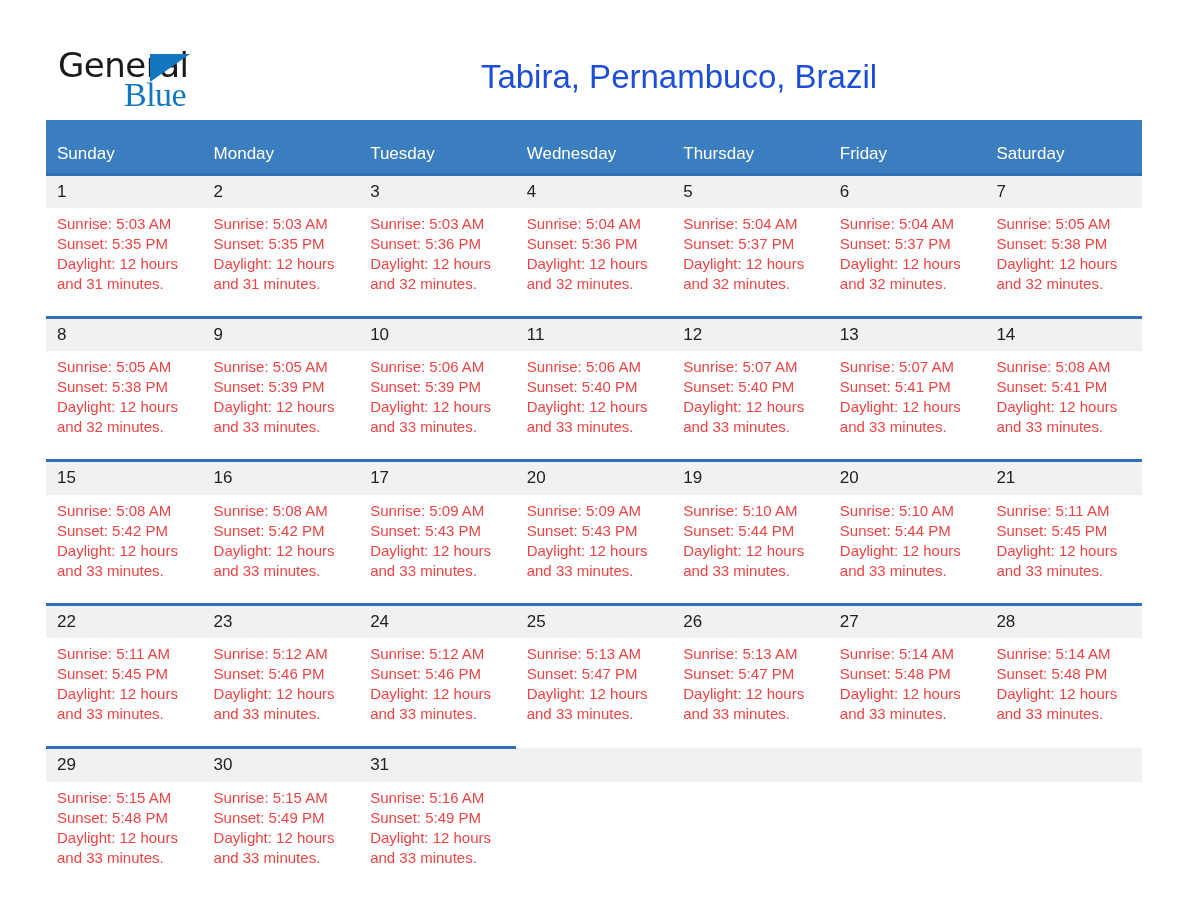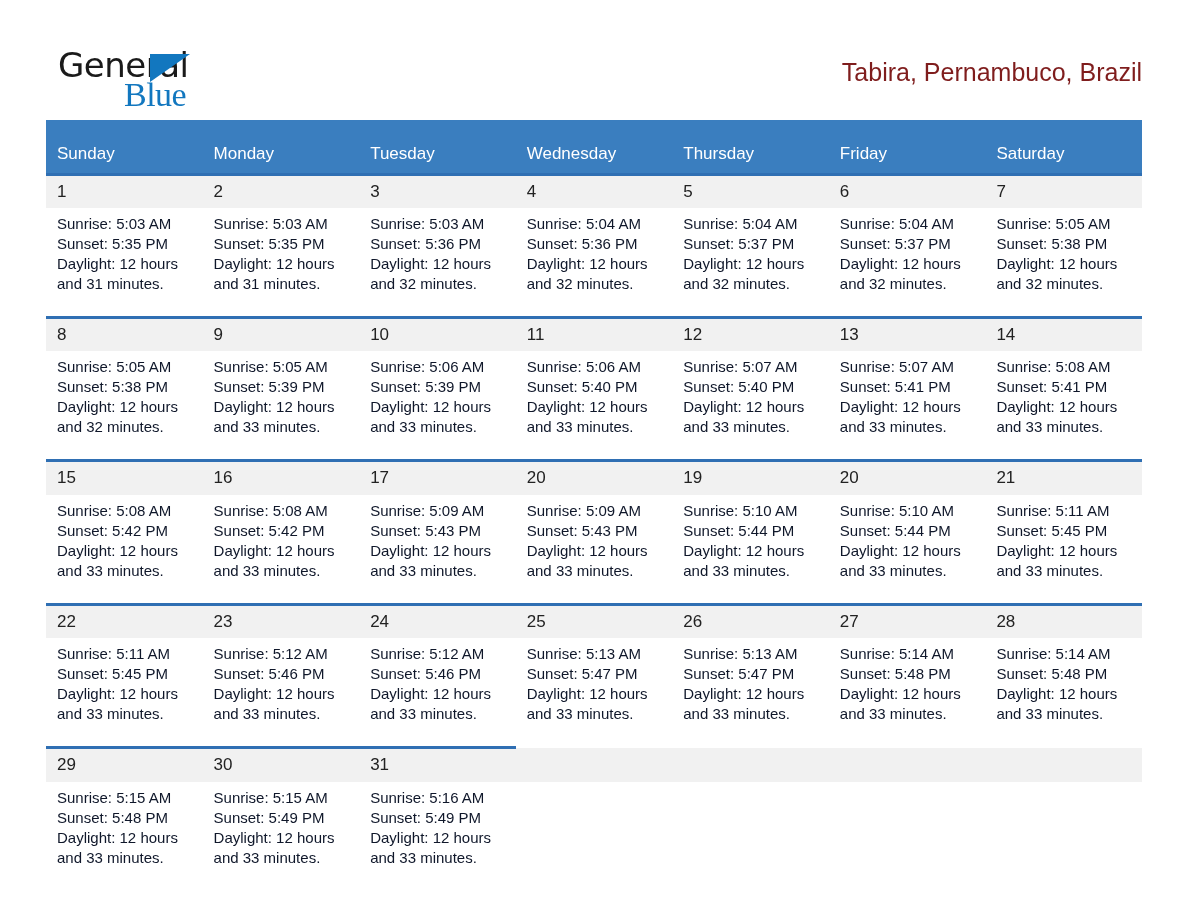--- a/index.html
+++ b/index.html
@@ -74,25 +74,26 @@
     padding-top: 0px;
   }
   .month-title {
     font-size: 46px;
     font-weight: 400;
     line-height: 1.05;
     color: #111111;
     white-space: nowrap;
   }
   .location {
-    font-size: 25px;
-    font-weight: 400;
-    color: #7f1d1d;
+    font-size: 33px;
+    font-weight: 400;
+    color: #1d4ed8;
     margin-top: 14px;
     white-space: nowrap;
+    text-align: center;
   }
 
   
   .calendar {
     width: 1096px;
     margin-top: 10px;
     border-collapse: collapse;
     table-layout: fixed;
   }
   .calendar th {
@@ -119,21 +120,21 @@
   .daynum-row td.empty {
     border-top: none;
     background: #f1f1f1;
   }
   .detail-row td {
     background: #ffffff;
     vertical-align: top;
     padding: 6px 8px 22px 11px;
     font-size: 15px;
     line-height: 20px;
-    color: #0f172a;
+    color: #ef4444;
     height: 96px;
     box-sizing: border-box;
   }
   .detail-row td .line {
     display: block;
     white-space: nowrap;
   }
   .detail-row td .daylight {
     white-space: normal;
   }

